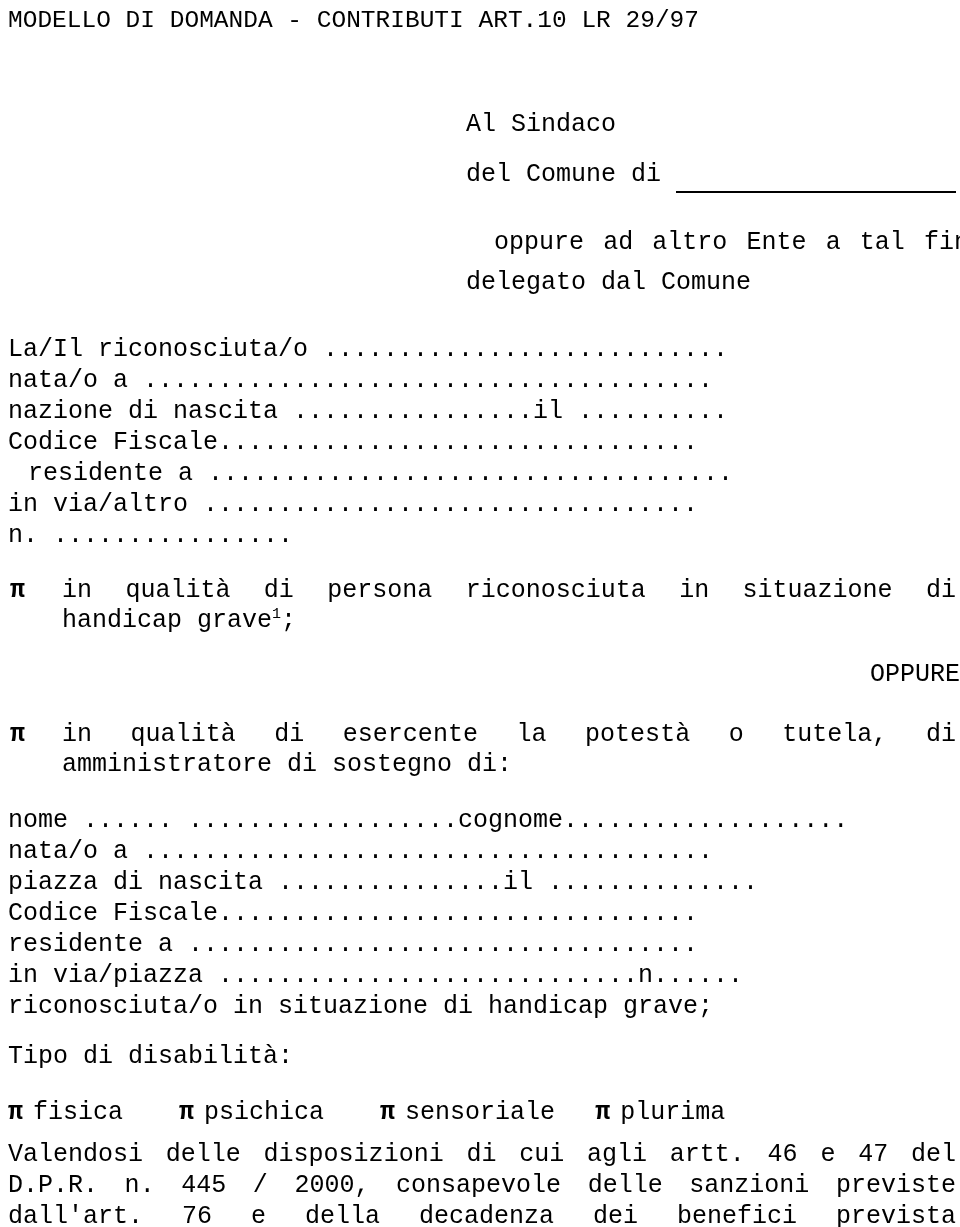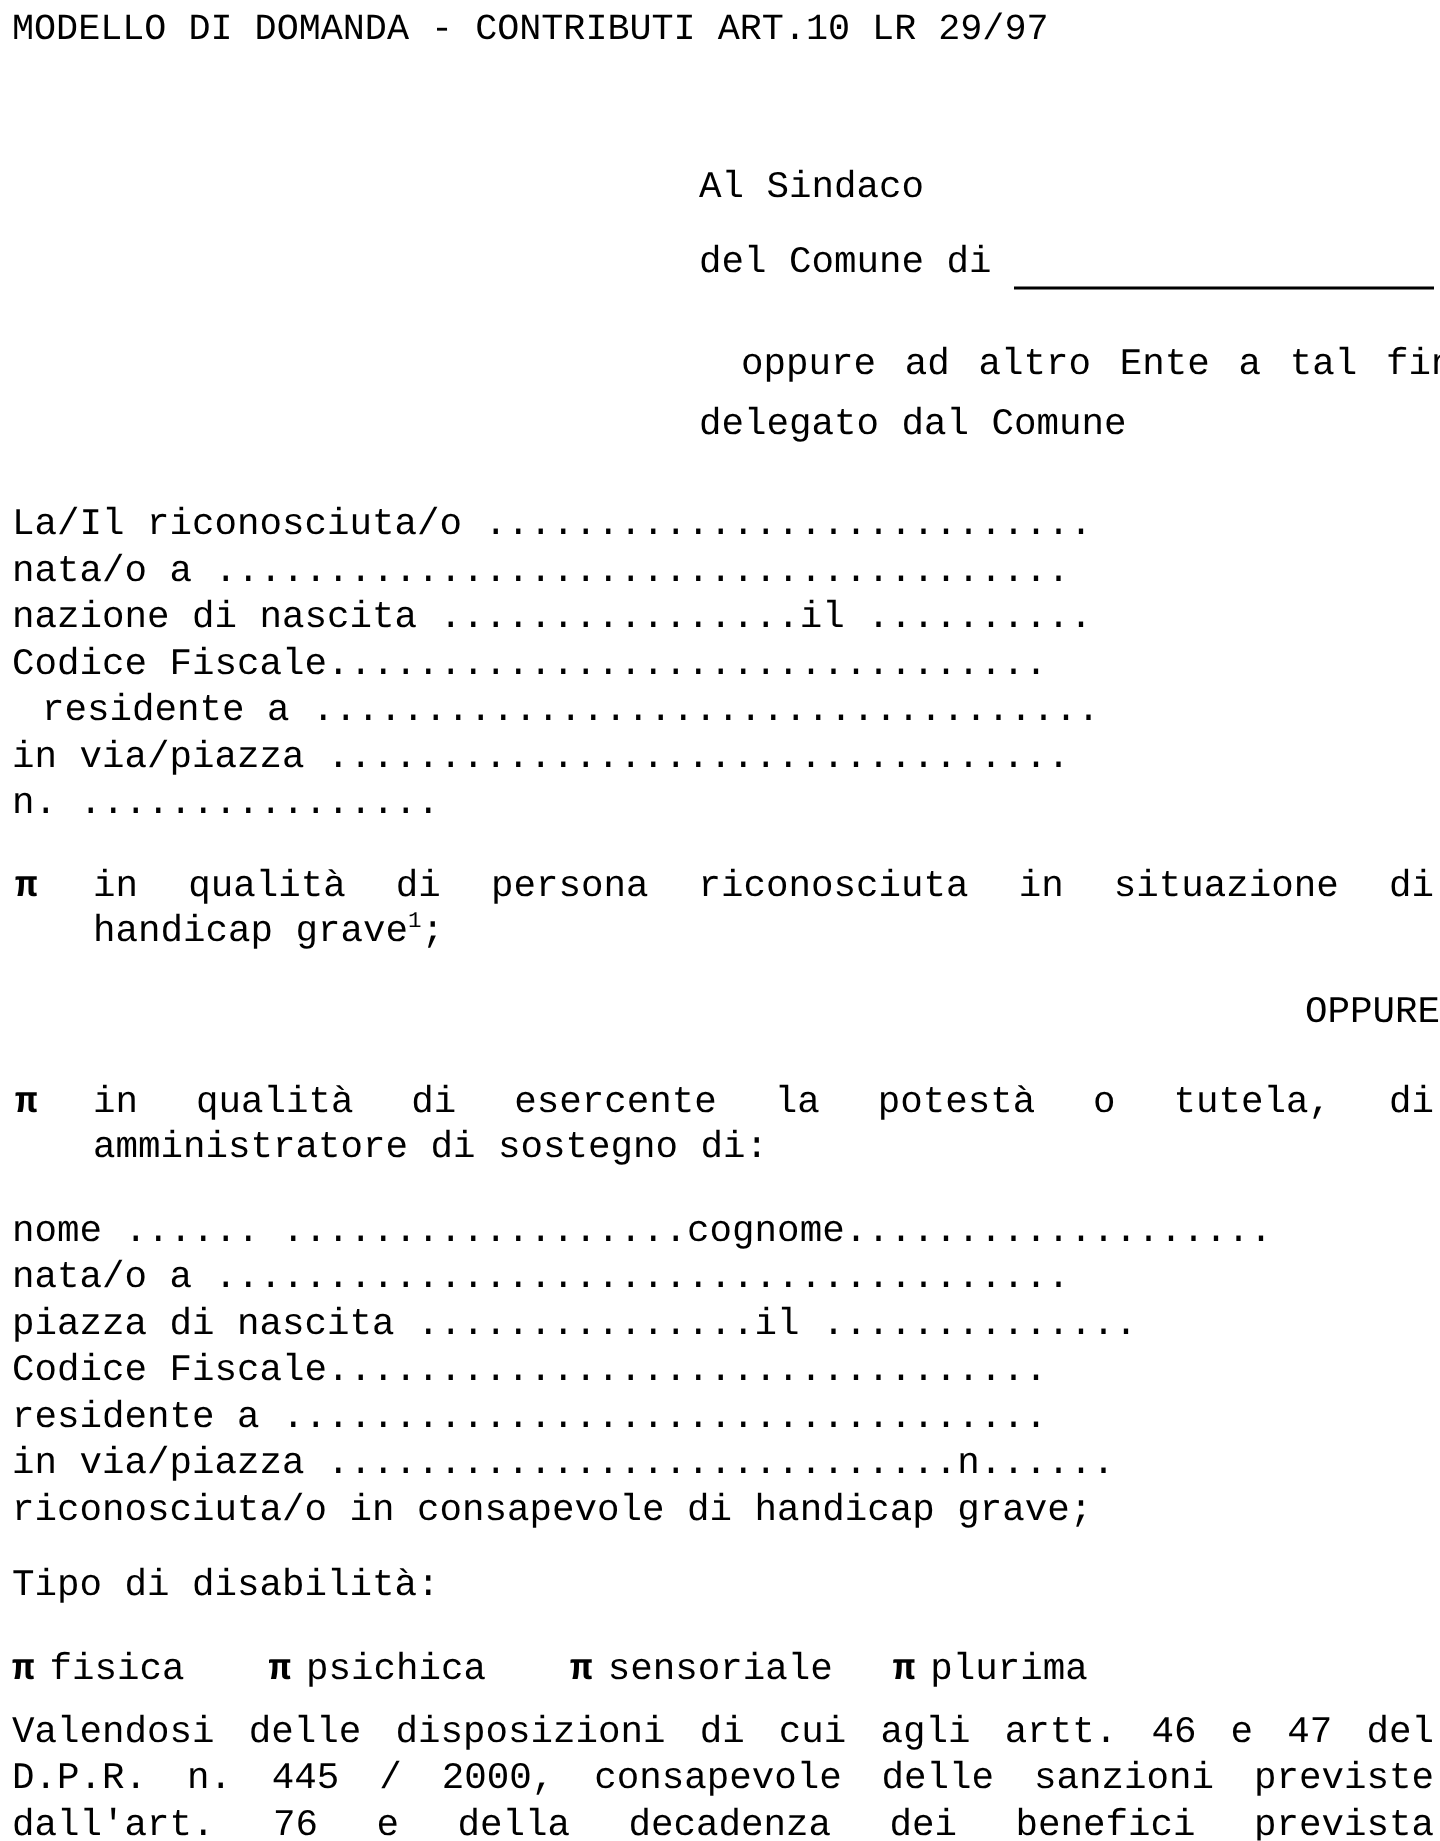--- a/index.html
+++ b/index.html
@@ -121,21 +121,21 @@
 
   <div class="addr-justified" style="position:absolute; top:228px;margin-left:28px;">oppure ad altro Ente a tal fine</div>
 
   <div class="ln addr" style="top:268px;">delegato dal Comune</div>
 
   <div class="just just-left" style="top:335px;">La/Il riconosciuta/o ...........................</div>
   <div class="just just-left" style="top:366px;">nata/o a ......................................</div>
   <div class="just just-left" style="top:397px;">nazione di nascita ................il ..........</div>
   <div class="just just-left" style="top:428px;">Codice  Fiscale................................</div>
   <div class="just just-left" style="top:459px;margin-left:20px;">residente a ...................................</div>
-  <div class="just just-left" style="top:490px;">in via/piazza .................................</div>
+  <div class="just just-left" style="top:490px;">in via/altro .................................</div>
   <div class="just just-left" style="top:521px;">n. ................</div>
 
   <div class="pi" style="left:10px; top:576px;">π</div>
   <div style="position:absolute; left:62px; top:576px; width:894px;
               text-align:justify; text-align-last:justify;
               font-size:25px; line-height:30px;">in qualità di persona riconosciuta in situazione di</div>
   <div style="position:absolute; left:62px; top:606px; font-size:25px; line-height:30px; white-space:pre;"><span>handicap grave</span><span class="sup">1</span><span>;</span></div>
 
   <div class="center" style="top:660px;">OPPURE</div>
 
@@ -144,21 +144,21 @@
               text-align:justify; text-align-last:justify;
               font-size:25px; line-height:30px;">in qualità di esercente la potestà o tutela, di</div>
   <div style="position:absolute; left:62px; top:750px; font-size:25px; line-height:30px; white-space:pre;">amministratore di sostegno di:</div>
 
   <div class="just just-left" style="top:806px;">nome ...... ..................cognome...................</div>
   <div class="just just-left" style="top:837px;">nata/o a ......................................</div>
   <div class="just just-left" style="top:868px;">piazza di nascita ...............il ..............</div>
   <div class="just just-left" style="top:899px;">Codice Fiscale................................</div>
   <div class="just just-left" style="top:961px;">in via/piazza ............................n......</div>
   <div class="just just-left" style="top:930px;">residente a ..................................</div>
-  <div class="just just-left" style="top:992px;">riconosciuta/o in consapevole di handicap grave;</div>
+  <div class="just just-left" style="top:992px;">riconosciuta/o in situazione di handicap grave;</div>
 
   <div class="ln" style="left:8px; top:1042px;">Tipo di disabilità:</div>
 
   <div class="opt-row" style="top:1098px;"><span class="pi-inline">π</span><span style="margin-left:10px;">fisica</span><span style="display:inline-block;width:56px;"></span><span class="pi-inline">π</span><span style="margin-left:10px;">psichica</span><span style="display:inline-block;width:56px;"></span><span class="pi-inline">π</span><span style="margin-left:10px;">sensoriale</span><span style="display:inline-block;width:40px;"></span><span class="pi-inline">π</span><span style="margin-left:10px;">plurima</span></div>
 
   <div class="just" style="top:1140px;">Valendosi delle disposizioni di cui agli artt. 46 e 47 del</div>
   <div class="just" style="top:1171px;">D.P.R. n. 445 / 2000, consapevole delle sanzioni previste</div>
   <div class="just" style="top:1202px;">dall'art. 76 e della decadenza dei benefici prevista</div>
 
 </div>

